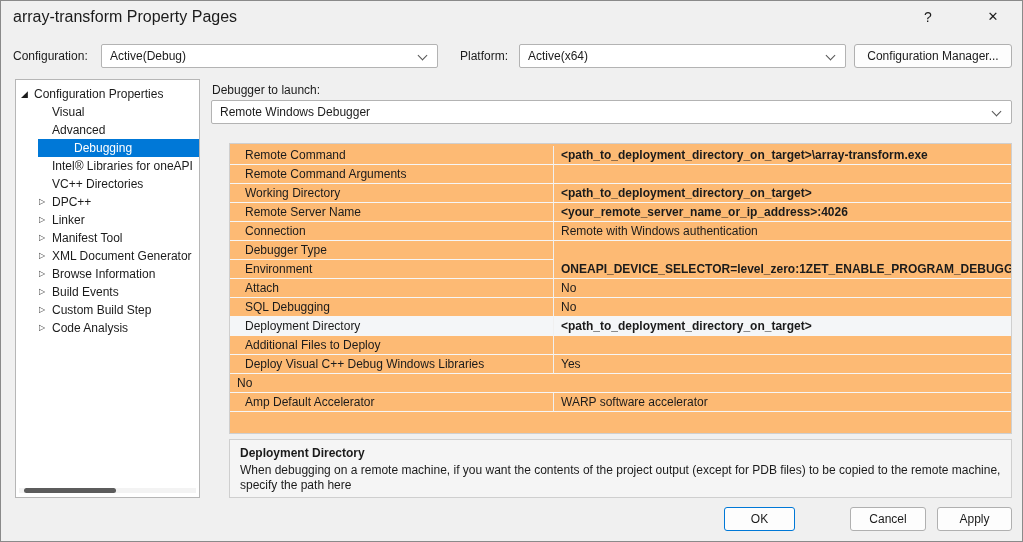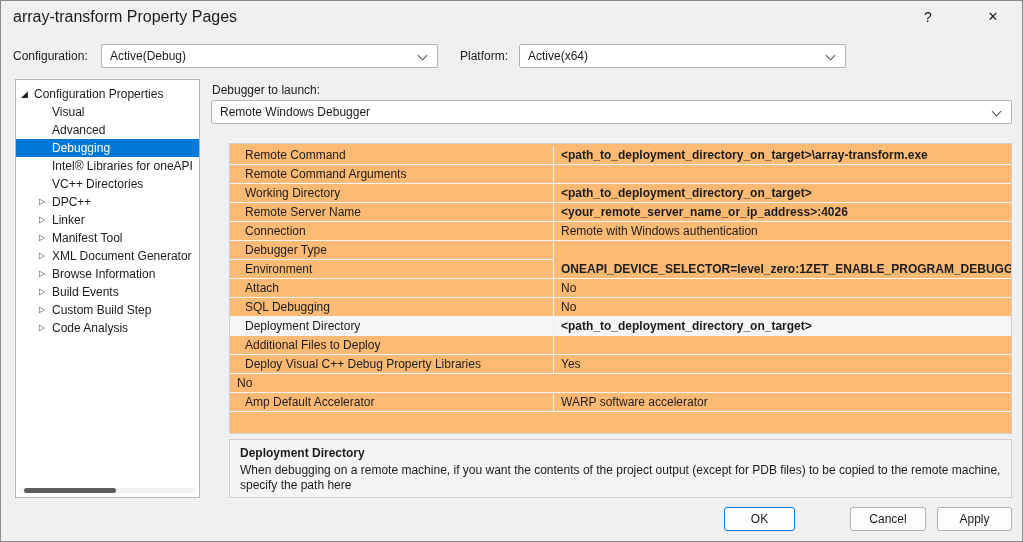--- a/index.html
+++ b/index.html
@@ -52,21 +52,21 @@
   .tree {
     position:absolute; left:14px; top:78px; width:185px; height:419px;
     background:#ffffff; border:1px solid #b6b6b6; padding-top:5px; overflow:hidden;
   }
   .tree-row { display:flex; align-items:center; height:18px; cursor:default; white-space:nowrap; }
   .tree-arrow { width:13px; flex:0 0 13px; font-size:8px; color:#3b3b3b; line-height:18px; }
   .tree-row.lvl0 .tree-arrow { margin-left:5px; }
   .tree-row.lvl1 .tree-arrow { margin-left:23px; }
   .tree-arrow.expanded { font-size:9px; color:#1b1b1b; }
   .tree-label { overflow:hidden; }
-  .tree-row.selected { background:#0078d7; color:#ffffff; }
+  .tree-row.selected { background:#0078d7; color:#ffffff;margin-left:22px; }
   .tree-hscroll {
     position:absolute; left:3px; right:3px; bottom:4px; height:5px; background:#f3f3f3;
   }
   .tree-hscroll .thumb { position:absolute; left:3%; width:52%; top:0; bottom:0; background:#5c5c5c; border-radius:3px; }
 
   
   .dbg-label { position:absolute; left:211px; top:82px; }
   .dbg-select { left:210px; top:99px; width:801px; }
 
   .grid {
@@ -121,20 +121,21 @@
   <div class="cfg-label">Configuration:</div>
   <div class="dropdown cfg-select">
     <span class="dd-text">Active(Debug)</span>
     <span class="chev"></span>
   </div>
   <div class="plat-label">Platform:</div>
   <div class="dropdown plat-select">
     <span class="dd-text">Active(x64)</span>
     <span class="chev"></span>
   </div>
+  <button class="mgr-btn">Configuration Manager...</button>
 
   <div class="tree">
     <div class="tree-row lvl0">
         <span class="tree-arrow expanded">◢</span>
         <span class="tree-label">Configuration Properties</span>
       </div>
       <div class="tree-row lvl1">
         <span class="tree-arrow leaf"></span>
         <span class="tree-label">Visual</span>
       </div>
@@ -235,21 +236,21 @@
       </div>
       <div class="prop-row current">
         <div class="prop-name">Deployment Directory</div>
         <div class="prop-value bold">&lt;path_to_deployment_directory_on_target&gt;</div>
       </div>
       <div class="prop-row">
         <div class="prop-name">Additional Files to Deploy</div>
         <div class="prop-value"></div>
       </div>
       <div class="prop-row">
-        <div class="prop-name">Deploy Visual C++ Debug Property Libraries</div>
+        <div class="prop-name">Deploy Visual C++ Debug Windows Libraries</div>
         <div class="prop-value">Yes</div>
       </div>
       <div class="prop-row">
         <div class="prop-value">No</div>
       </div>
       <div class="prop-row">
         <div class="prop-name">Amp Default Accelerator</div>
         <div class="prop-value">WARP software accelerator</div>
       </div>
     </div>

